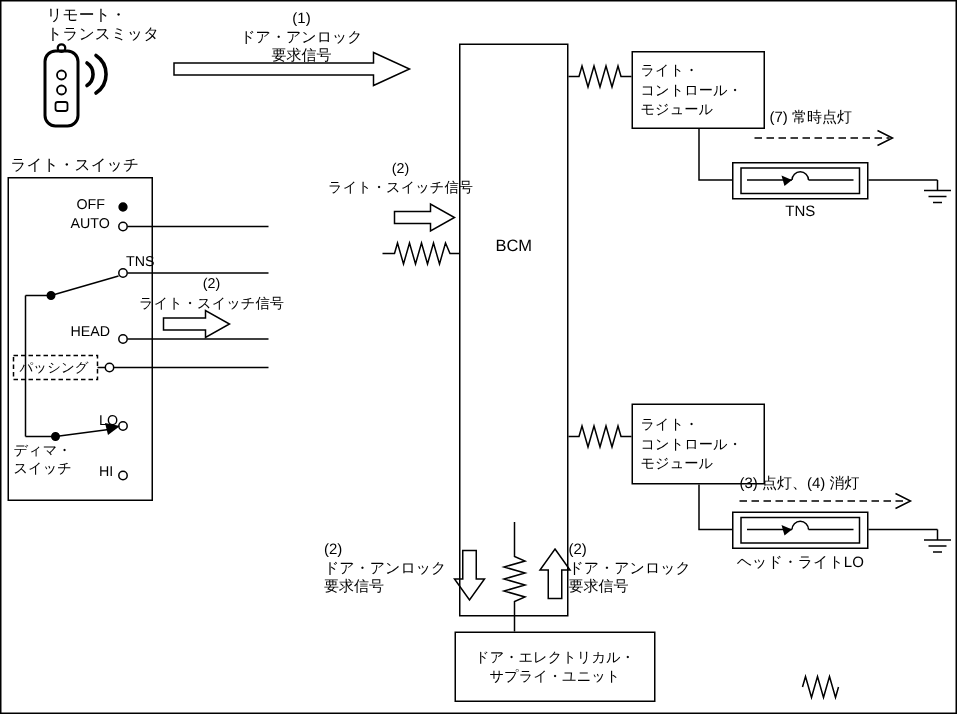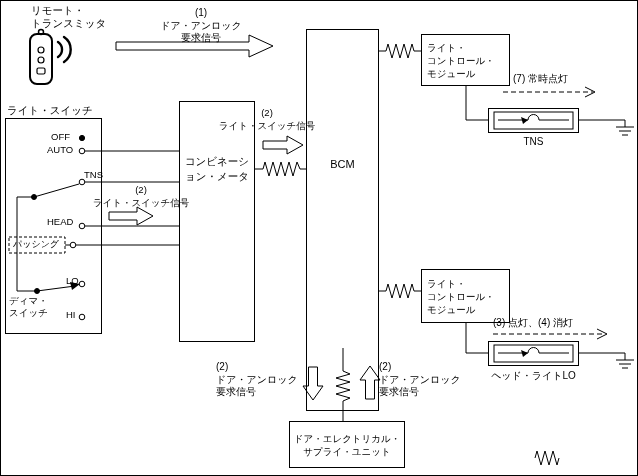--- a/index.html
+++ b/index.html
@@ -138,24 +138,20 @@
     <g stroke="#000" fill="none">
       <line x1="492" y1="333" x2="604" y2="333" stroke-dasharray="5,3"></line>
       <polyline points="596,328 606,333 596,338"></polyline>
     </g>
 
     <polyline fill="none" stroke="#000" points="534,457 536,450 540,464 544,450 548,464 552,450 556,464 558,457"></polyline>
   </svg>
 
   <div class="box" style="left:4px;top:117px;width:97px;height:216px;"></div>
 
-  <div class="box meter-box" style="left:178px;top:100px;width:76px;height:241px;">
-    <span>コンビネーシ
-ョン・メータ</span>
-  </div>
 
   <div class="box bcm-box" style="left:305px;top:28px;width:73px;height:382px;">
     <span>BCM</span>
   </div>
 
   <div class="box module-box" style="left:420px;top:33px;width:89px;height:52px;">
     <span>ライト・
 コントロール・
 モジュール</span>
   </div>
@@ -163,39 +159,39 @@
   <div class="box module-box" style="left:420px;top:268px;width:89px;height:54px;">
     <span>ライト・
 コントロール・
 モジュール</span>
   </div>
 
   <div class="box" style="left:487px;top:107px;width:91px;height:25px;"></div>
 
   <div class="box" style="left:487px;top:340px;width:91px;height:25px;"></div>
 
-  <div class="box door-box" style="left:288px;top:420px;width:116px;height:47px;">
+  <div class="box door-box" style="left:302px;top:420px;width:134px;height:47px;">
     <span>ドア・エレクトリカル・
 サプライ・ユニット</span>
   </div>
 
   <div class="lbl" style="left:6px;top:3px;font-size:10.5px;line-height:13px;margin-left:24px;">リモート・
 トランスミッタ</div>
 
   <div class="lbl c" style="left:150px;top:6px;width:100px;">(1)
 ドア・アンロック
 要求信号</div>
 
   <div class="lbl" style="left:6px;top:103px;font-size:10.5px;">ライト・スイッチ</div>
 
   <div class="lbl s95" style="left:50px;top:130px;">OFF</div>
   <div class="lbl s95" style="left:46px;top:143px;">AUTO</div>
   <div class="lbl s95" style="left:83px;top:168px;">TNS</div>
   <div class="lbl s95" style="left:46px;top:215px;">HEAD</div>
-  <div class="lbl sm" style="left:12px;top:239px;font-family:Liberation Mono, monospace;">パッシング</div>
+  <div class="lbl sm" style="left:12px;top:239px;">パッシング</div>
   <div class="lbl s95" style="left:65px;top:274px;">LO</div>
   <div class="lbl s95" style="left:65px;top:308px;">HI</div>
   <div class="lbl s95" style="left:8px;top:294px;">ディマ・
 スイッチ</div>
 
   <div class="lbl c" style="left:88px;top:183px;width:104px;font-size:9.5px;">(2)
 ライト・スイッチ信号</div>
 
   <div class="lbl c" style="left:214px;top:106px;width:104px;font-size:9.5px;">(2)
 ライト・スイッチ信号</div>

